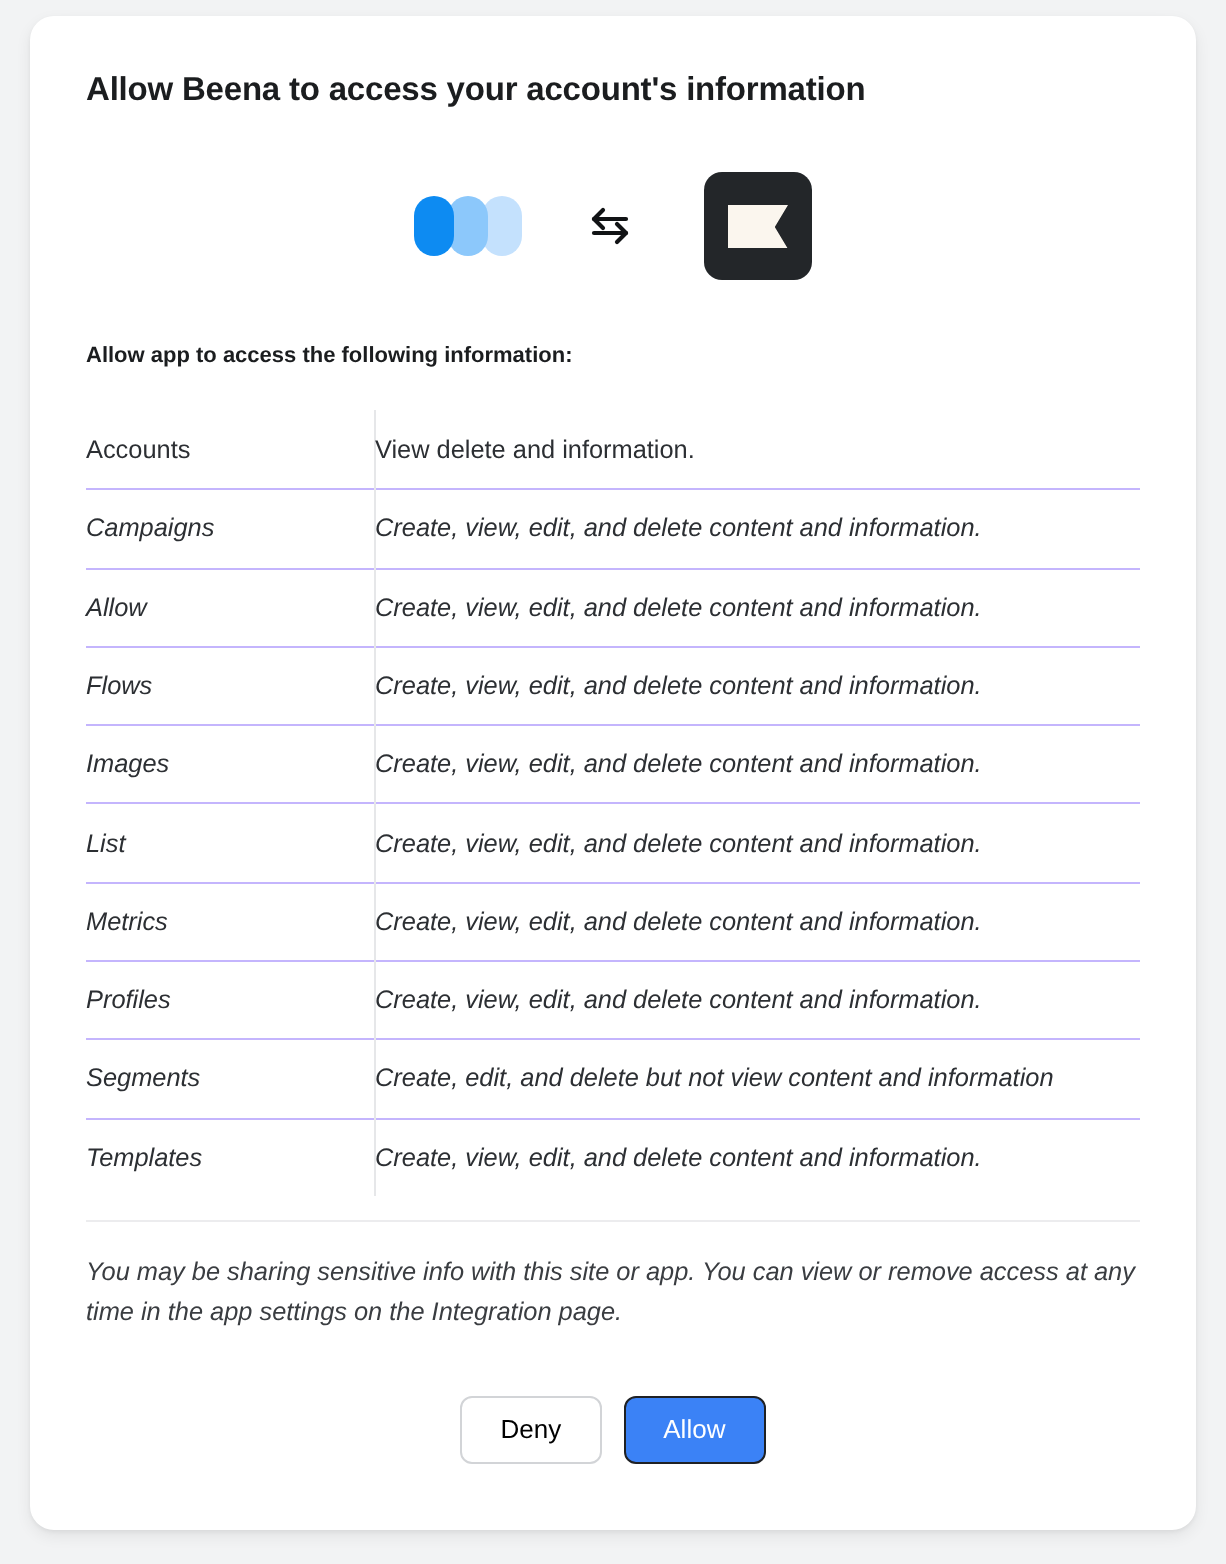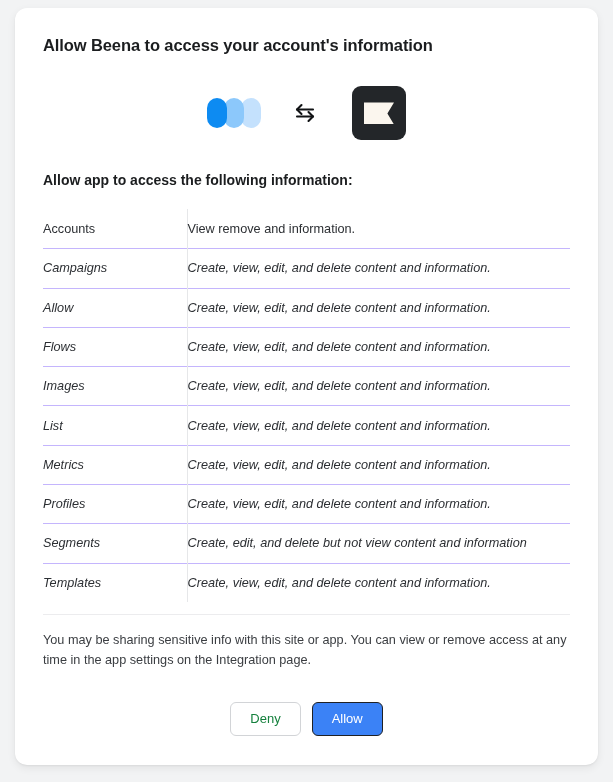--- a/index.html
+++ b/index.html
@@ -86,21 +86,21 @@
   .flag-glyph {
     width: 30px;
     height: 22px;
     background: #fbf6ee;
     clip-path: polygon(0 0, 100% 0, 78% 50%, 100% 100%, 0 100%);
   }
 
   
   .section-heading {
     margin-top: 28px;
-    font-size: 14px;
+    font-size: 11px;
     font-weight: bold;
     color: #1b1d1f;
   }
 
   
   .perm-table {
     margin-top: 21px;
     width: 100%;
     border-collapse: collapse;
     table-layout: fixed;
@@ -129,40 +129,41 @@
   .footer-divider {
     border-top: 1px solid #ececee;
     margin-top: 12px;
   }
   .footer-note {
     margin-top: 15px;
     font-size: 12.7px;
     line-height: 1.58;
     color: #3a3d41;
     max-width: 540px;
+    font-style: italic;
   }
 
   .actions {
     display: flex;
     justify-content: center;
     gap: 11px;
     margin-top: 31px;
     padding-bottom: 28px;
   }
   .btn {
     font-family: "Liberation Sans", sans-serif;
     font-size: 13px;
     border-radius: 6px;
     padding: 8px 19px;
     cursor: pointer;
     line-height: 1.25;
   }
   .btn-deny {
     background: #ffffff;
-    color: #15803d;
+    color: #000000;
     border: 1px solid #d2d4d7;
   }
   .btn-allow {
     background: #3b82f6;
     color: #ffffff;
     border: 1px solid #1f2124;
   }
 </style>
 </head>
 <body>
@@ -192,21 +193,21 @@
         <span class="flag-glyph"></span>
       </div>
     </div>
 
     <h2 class="section-heading">Allow app to access the following information:</h2>
 
     <table class="perm-table">
       <tbody>
         <tr>
           <td class="perm-name">Accounts</td>
-          <td class="perm-desc">View remove and information.</td>
+          <td class="perm-desc">View delete and information.</td>
         </tr>
         <tr>
           <td class="perm-name">Campaigns</td>
           <td class="perm-desc">Create, view, edit, and delete content and information.</td>
         </tr>
         <tr>
           <td class="perm-name">Allow</td>
           <td class="perm-desc">Create, view, edit, and delete content and information.</td>
         </tr>
         <tr>

